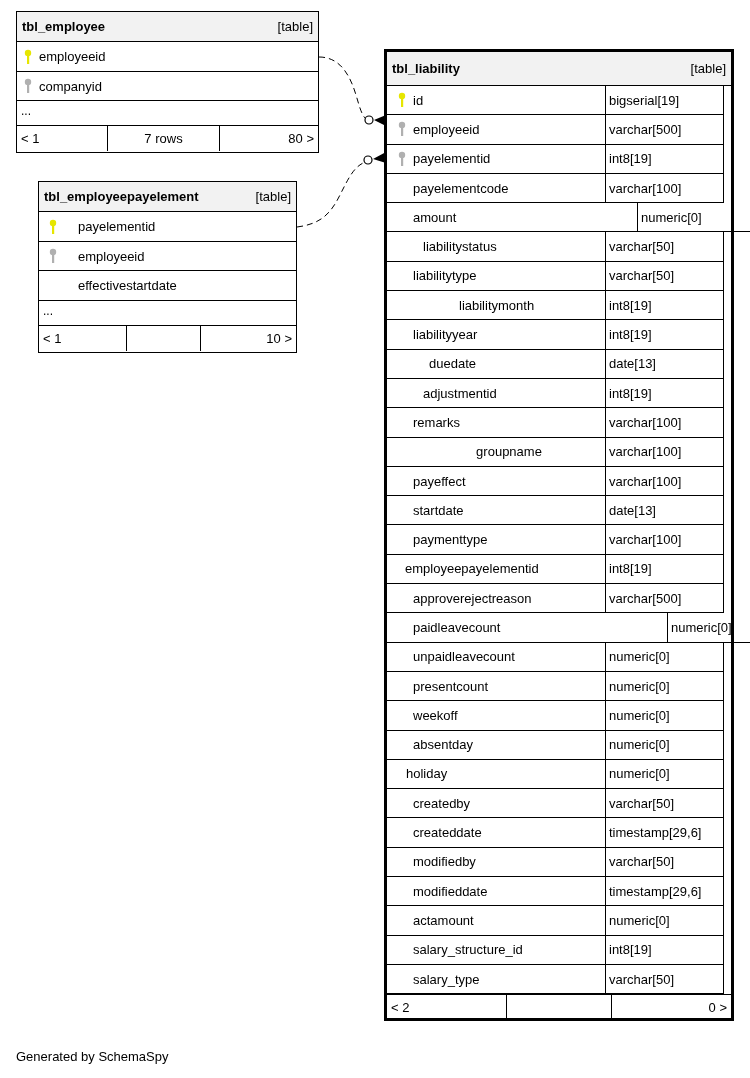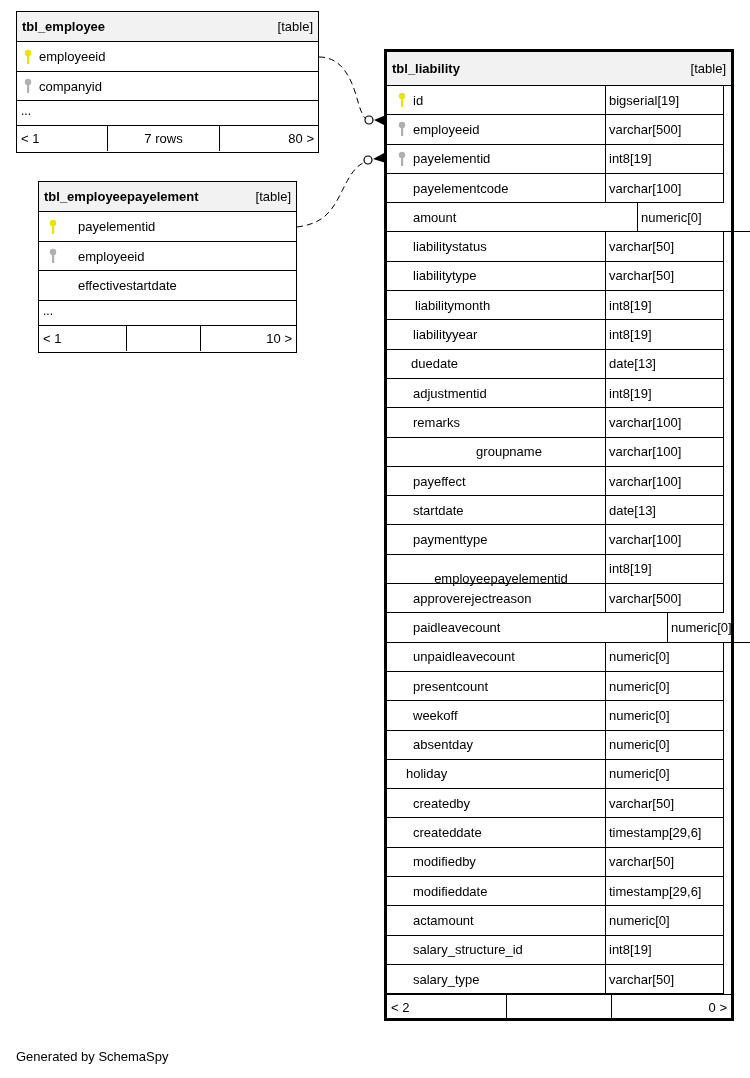--- a/index.html
+++ b/index.html
@@ -154,56 +154,56 @@
         <div class="type" style="width: 118px;">varchar[100]</div>
       </div>
       <div class="row" style="height: 29.3px; width: 369px; border-right: 1px solid rgb(0, 0, 0);">
         <div class="col" style="padding-left: 10px;">
           <span class="key" style="margin-right: 6px;"></span>
           <span>amount</span>
         </div>
         <div class="type" style="width: 118px;">numeric[0]</div>
       </div>
       <div class="row" style="height: 29.3px; width: 337px; border-right: 1px solid rgb(0, 0, 0);">
-        <div class="col" style="padding-left: 10px;">
+        <div class="col" style="padding-left: 20px;">
           <span class="key" style="margin-right: 6px;"></span>
           <span>liabilitystatus</span>
         </div>
         <div class="type" style="width: 118px;">varchar[50]</div>
       </div>
       <div class="row" style="height: 29.3px; width: 337px; border-right: 1px solid rgb(0, 0, 0);">
         <div class="col" style="padding-left: 10px;">
           <span class="key" style="margin-right: 6px;"></span>
           <span>liabilitytype</span>
         </div>
         <div class="type" style="width: 118px;">varchar[50]</div>
       </div>
       <div class="row" style="height: 29.3px; width: 337px; border-right: 1px solid rgb(0, 0, 0);">
-        <div class="col" style="padding-left: 12px;">
+        <div class="col" style="padding-left: 12px; margin-left: 44px;">
           <span class="key" style="margin-right: 6px;"></span>
           <span>liabilitymonth</span>
         </div>
         <div class="type" style="width: 118px;">int8[19]</div>
       </div>
       <div class="row" style="height: 29.3px; width: 337px; border-right: 1px solid rgb(0, 0, 0);">
         <div class="col" style="padding-left: 10px;">
           <span class="key" style="margin-right: 6px;"></span>
           <span>liabilityyear</span>
         </div>
         <div class="type" style="width: 118px;">int8[19]</div>
       </div>
       <div class="row" style="height: 29.3px; width: 337px; border-right: 1px solid rgb(0, 0, 0);">
-        <div class="col" style="padding-left: 8px; text-align: right;">
+        <div class="col" style="padding-left: 26px; text-align: right;">
           <span class="key" style="margin-right: 6px;"></span>
           <span>duedate</span>
         </div>
         <div class="type" style="width: 118px;">date[13]</div>
       </div>
       <div class="row" style="height: 29.3px; width: 337px; border-right: 1px solid rgb(0, 0, 0);">
-        <div class="col" style="padding-left: 10px;">
+        <div class="col" style="padding-left: 20px;">
           <span class="key" style="margin-right: 6px;"></span>
           <span>adjustmentid</span>
         </div>
         <div class="type" style="width: 118px;">int8[19]</div>
       </div>
       <div class="row" style="height: 29.3px; width: 337px; border-right: 1px solid rgb(0, 0, 0);">
         <div class="col" style="padding-left: 10px;">
           <span class="key" style="margin-right: 6px;"></span>
           <span>remarks</span>
         </div>
@@ -231,21 +231,21 @@
         <div class="type" style="width: 118px;">date[13]</div>
       </div>
       <div class="row" style="height: 29.3px; width: 337px; border-right: 1px solid rgb(0, 0, 0);">
         <div class="col" style="padding-left: 10px;">
           <span class="key" style="margin-right: 6px;"></span>
           <span>paymenttype</span>
         </div>
         <div class="type" style="width: 118px;">varchar[100]</div>
       </div>
       <div class="row" style="height: 29.3px; width: 337px; border-right: 1px solid rgb(0, 0, 0);">
-        <div class="col" style="padding-left: 10px; flex-direction: column;">
+        <div class="col" style="padding-left: 2px;">
           <span class="key" style="margin-right: 6px;"></span>
           <span>employeepayelementid</span>
         </div>
         <div class="type" style="width: 118px;">int8[19]</div>
       </div>
       <div class="row" style="height: 29.3px; width: 337px; border-right: 1px solid rgb(0, 0, 0);">
         <div class="col" style="padding-left: 10px;">
           <span class="key" style="margin-right: 6px;"></span>
           <span>approverejectreason</span>
         </div>

